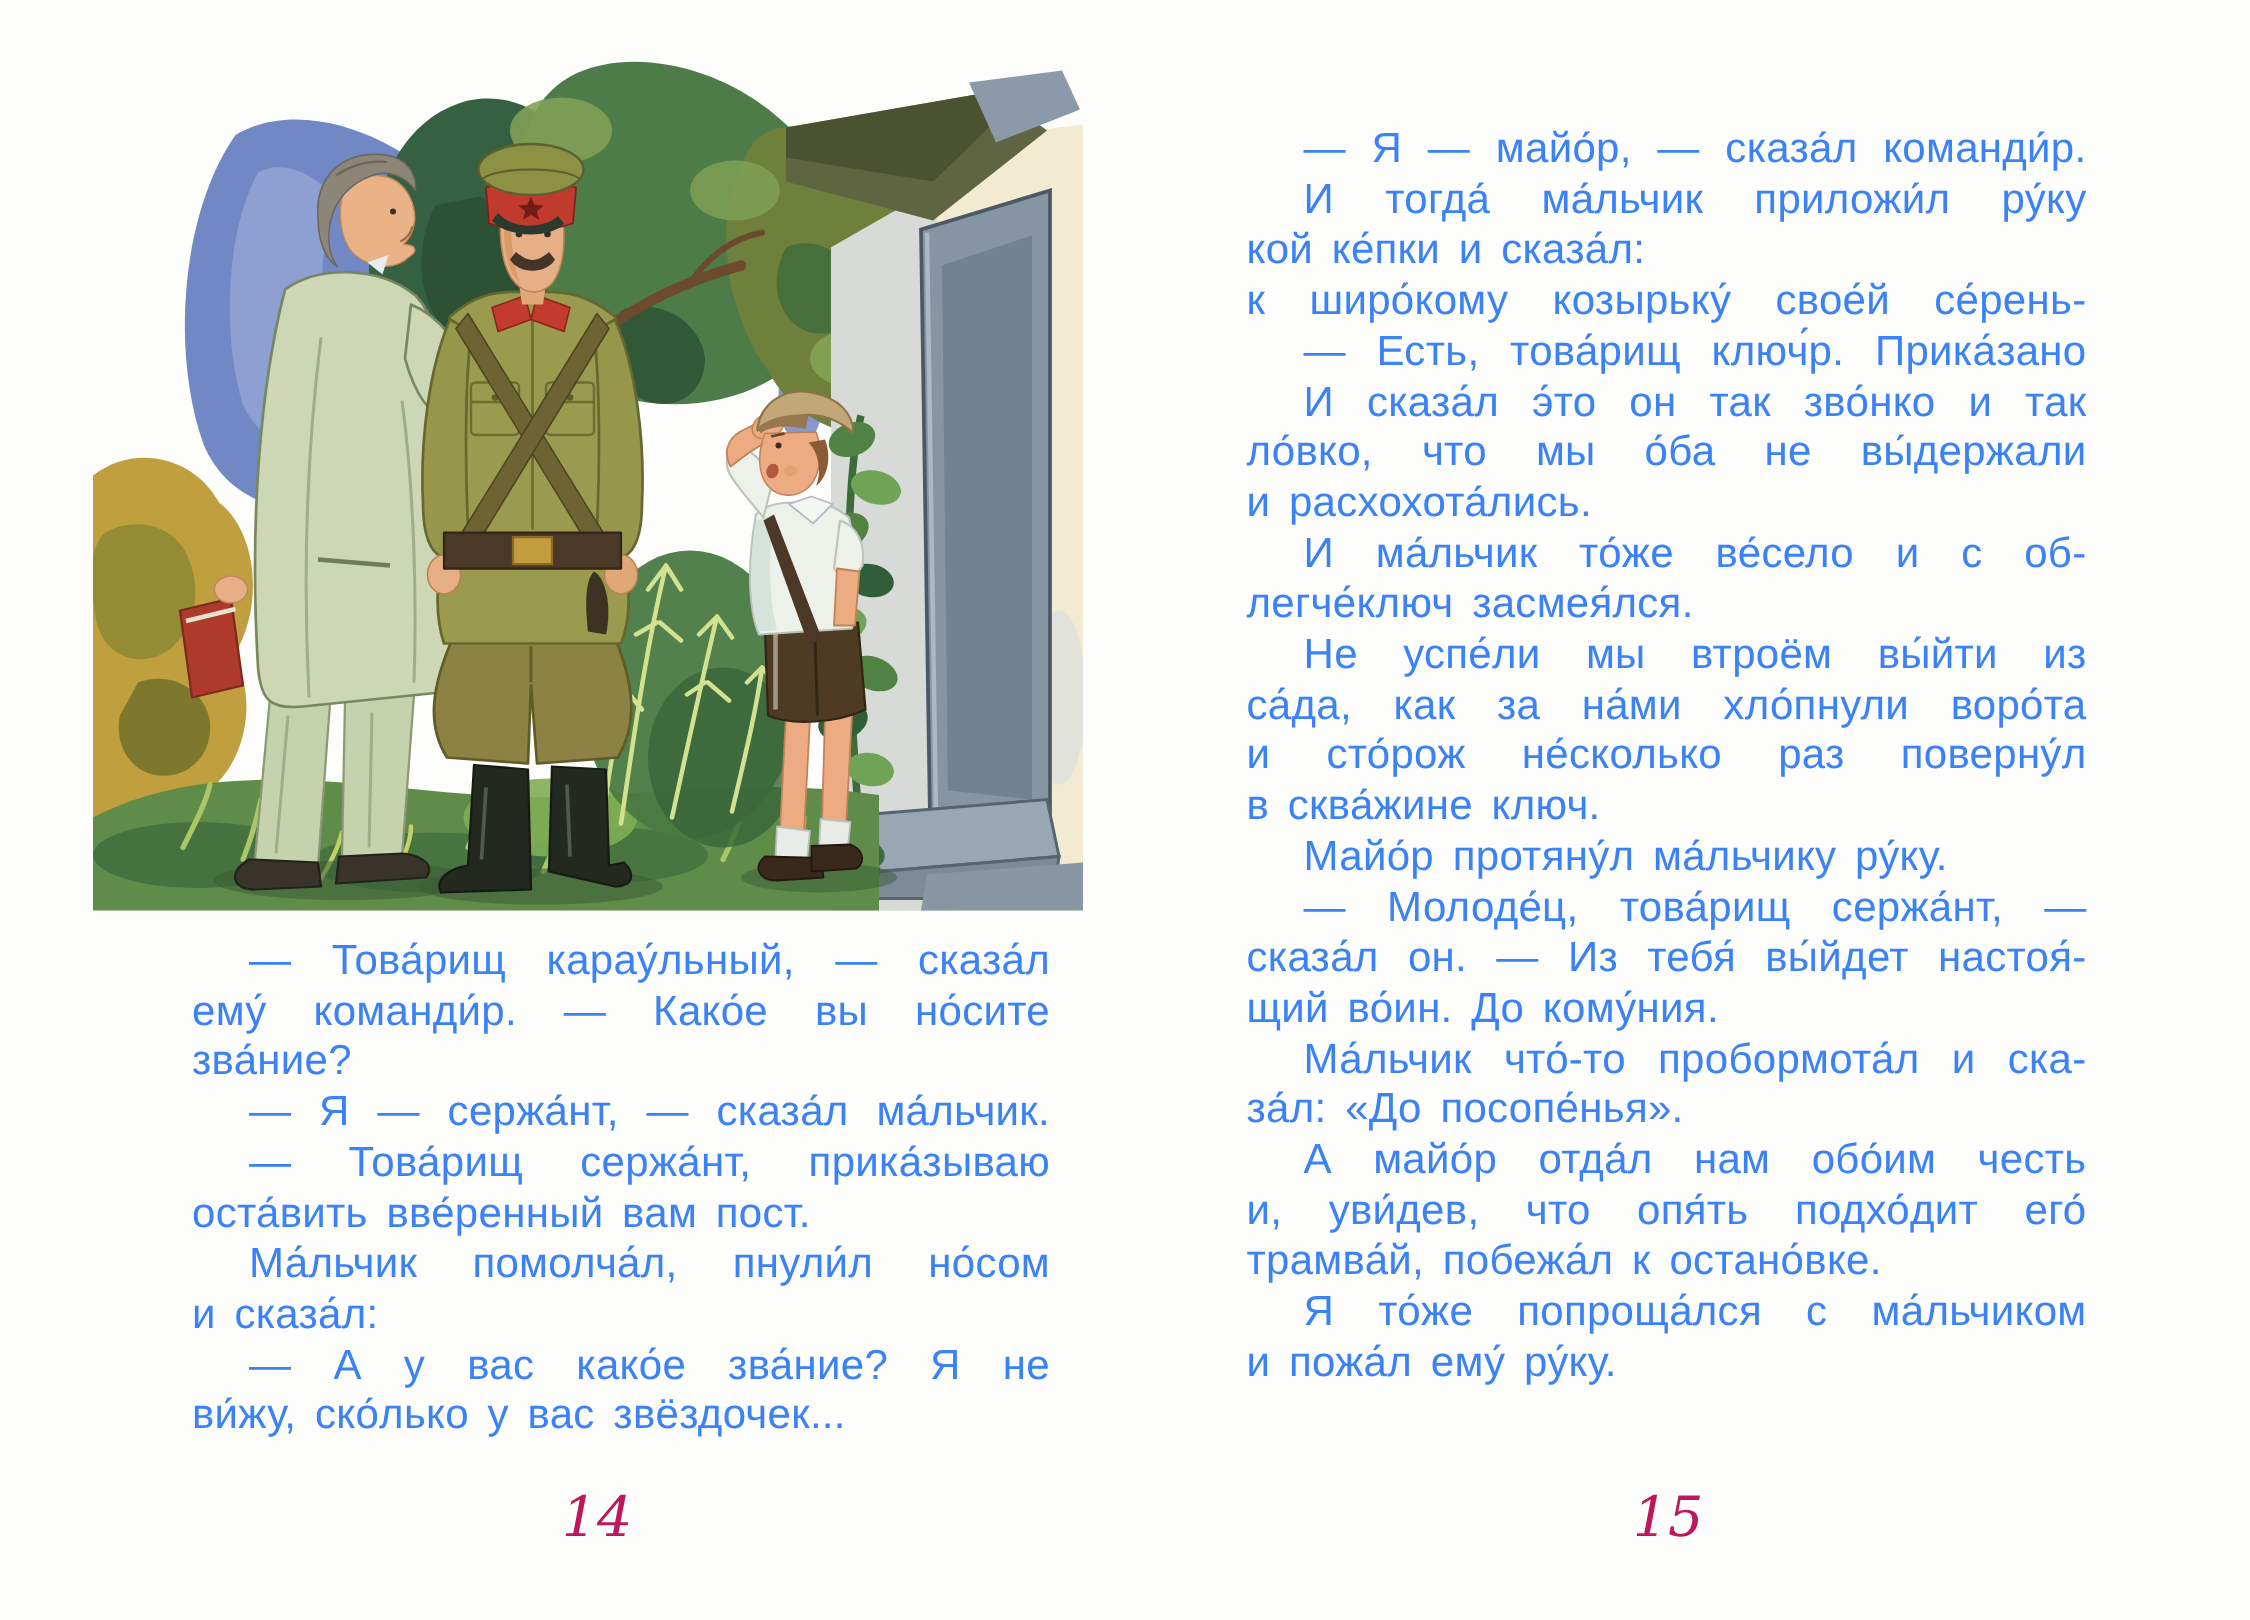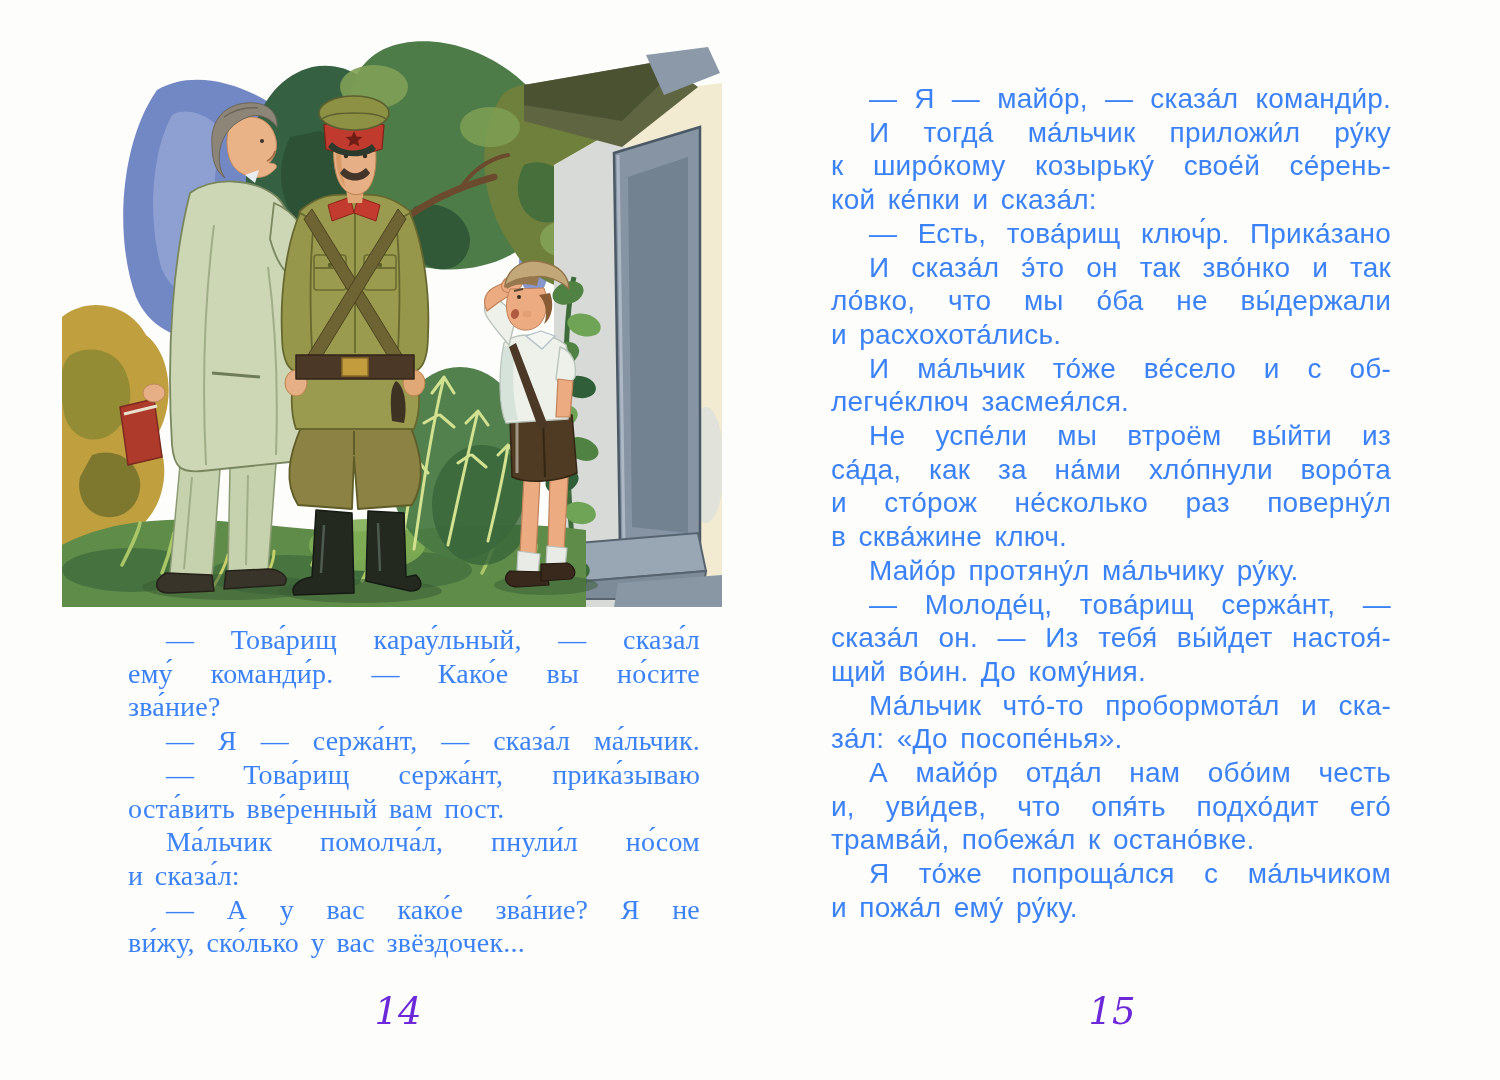--- a/index.html
+++ b/index.html
@@ -2,28 +2,28 @@
 <html><head>
 <meta charset="utf-8">
 <style>
   * { margin:0; padding:0; box-sizing:border-box; }
   html,body { width:1500px; height:1080px; }
   body { background:#fdfdfb; font-family:"Liberation Sans","DejaVu Sans",sans-serif; }
   .spread { position:relative; width:1500px; height:1080px; overflow:hidden; }
 
   .textblock { position:absolute; color:#3b82f6; font-size:28px; line-height:33.7px;
                word-spacing:0.16em; letter-spacing:0.2px; }
-  .tb-left  { left:128px; top:623px; width:572px;font-family:Liberation Serif, serif; }
+  .tb-left  { left:128px; top:623px; width:572px; }
   .tb-right { left:831px; top:82px;  width:560px; }
   .line { display:block; white-space:normal; }
   .line.just { text-align:justify; text-align-last:justify; }
   .line.indent { text-indent:38px; }
 
   .pagenum { position:absolute; top:990px; font-family:"DejaVu Serif","Liberation Serif",serif;
-             font-style:italic; font-size:37px; color:#6d28d9; text-align:center; }
+             font-style:italic; font-size:37px; color:#be185d; text-align:center; }
   .pn-left  { left:128px; width:540px; }
   .pn-right { left:831px; width:562px; }
 
   .illo { position:absolute; left:62px; top:25px; width:660px; height:588px; }
 </style>
 </head>
 <body style="background: rgb(253, 253, 251);">
 
 <div class="spread">
 
@@ -225,22 +225,22 @@
       <div class="line">и сказа́л:</div>
       <div class="line just indent">— А у вас како́е зва́ние? Я не</div>
       <div class="line">ви́жу, ско́лько у вас звёздочек...</div>
     </div>
   <div class="pagenum pn-left">14</div>
 
   <div class="textblock tb-right">
 
   <div class="line just indent">— Я — майо́р, — сказа́л команди́р.</div>
       <div class="line just indent">И тогда́ ма́льчик приложи́л ру́ку</div>
+      <div class="line">кой ке́пки и сказа́л:</div>
       <div class="line just">к широ́кому козырьку́ свое́й се́рень-</div>
-      <div class="line">кой ке́пки и сказа́л:</div>
       <div class="line just indent">— Есть, това́рищ ключ́р. Прика́зано</div>
       <div class="line just indent">И сказа́л э́то он так зво́нко и так</div>
       <div class="line just">ло́вко, что мы о́ба не вы́держали</div>
       <div class="line">и расхохота́лись.</div>
       <div class="line just indent">И ма́льчик то́же ве́село и с об-</div>
       <div class="line">легче́ключ засмея́лся.</div>
       <div class="line just indent">Не успе́ли мы втроём вы́йти из</div>
       <div class="line just">са́да, как за на́ми хло́пнули воро́та</div>
       <div class="line just">и сто́рож не́сколько раз поверну́л</div>
       <div class="line">в сква́жине ключ.</div>

